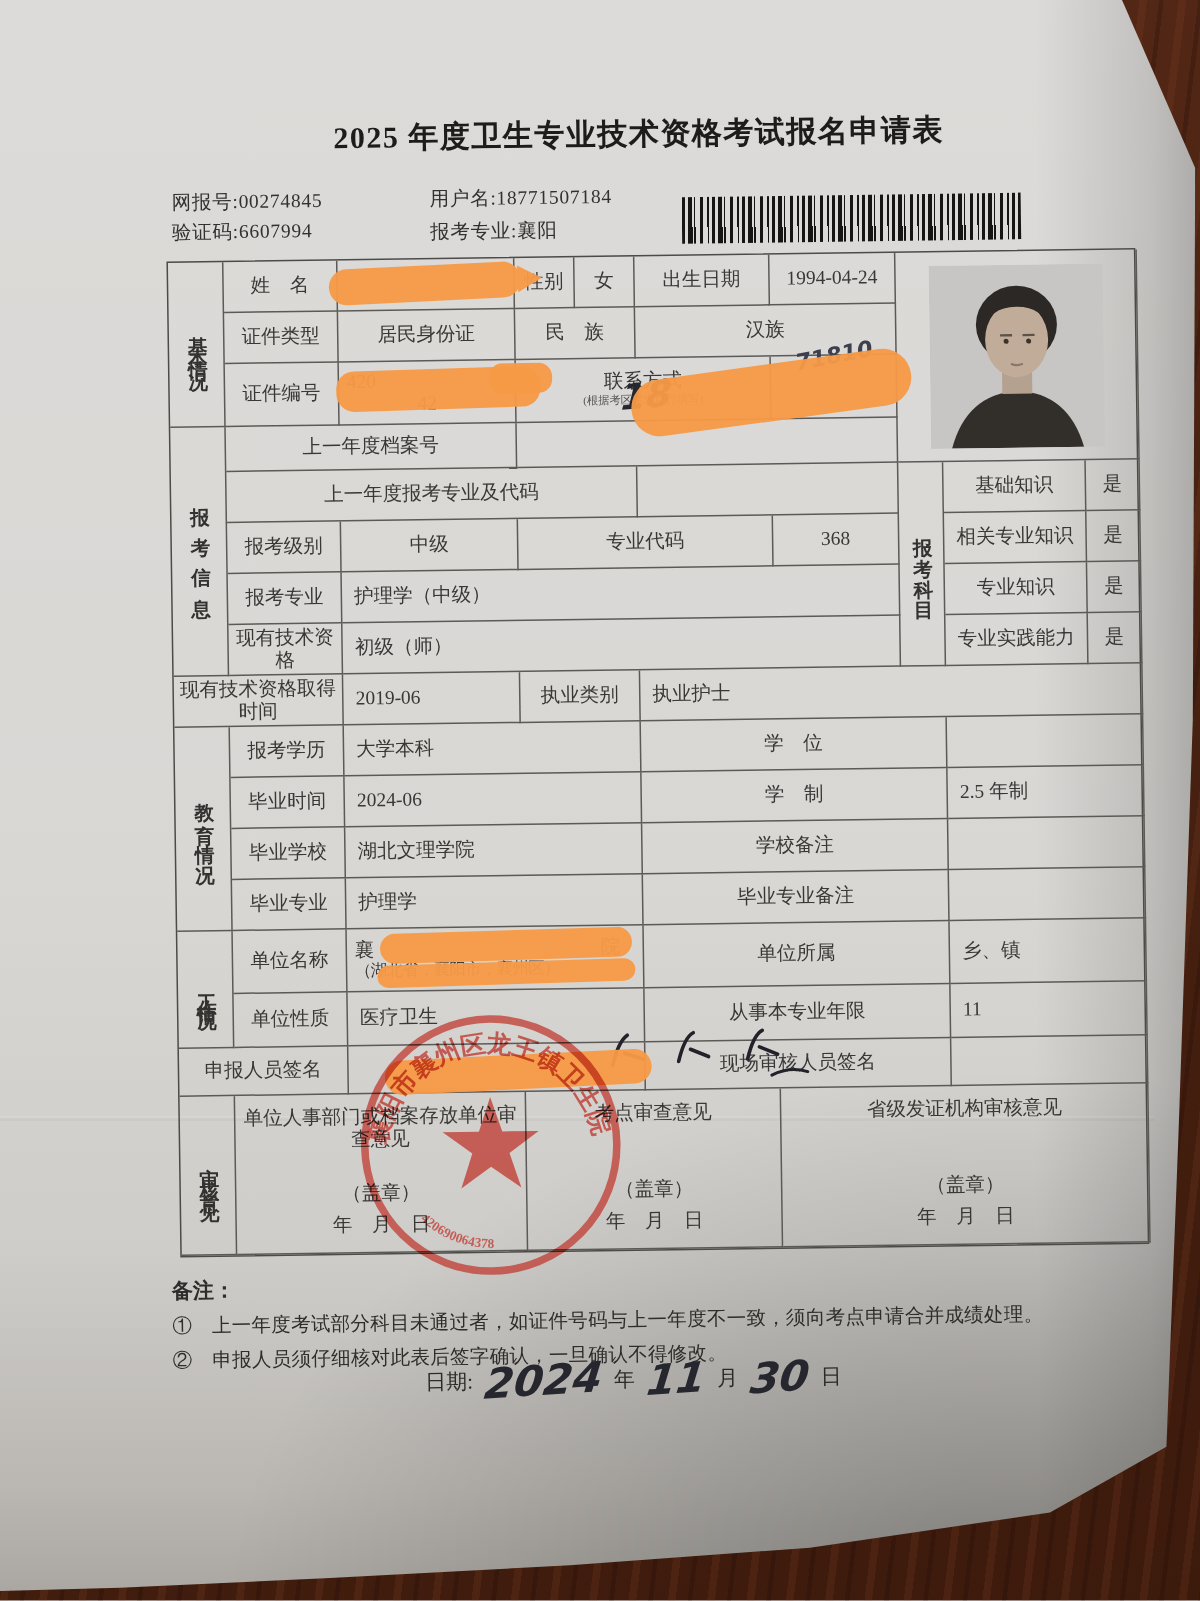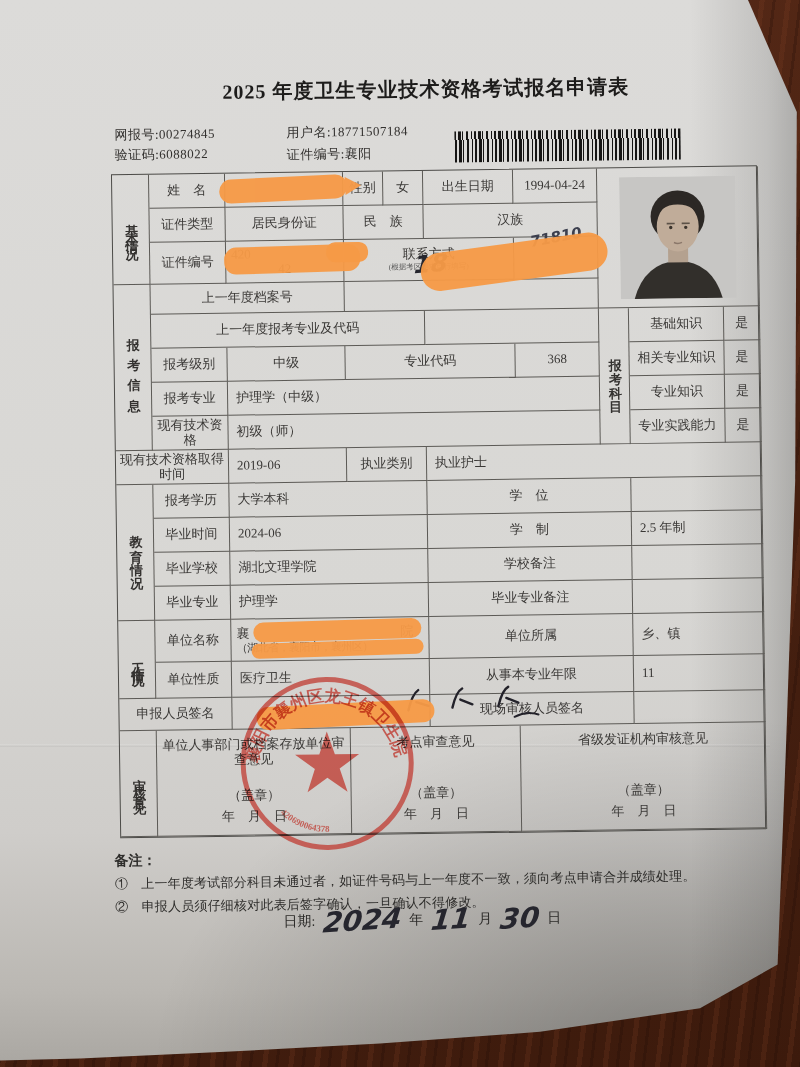--- a/index.html
+++ b/index.html
@@ -81,23 +81,23 @@
 <div class="sheet">
   <div class="crease"></div>
   <div class="curl"></div>
 </div>
 
 <div class="content">
 
   <div class="abs title">2025 年度卫生专业技术资格考试报名申请表</div>
 
   <div class="abs meta" style="left:18px;top:60px"><span>网报号:</span><span>00274845</span></div>
-  <div class="abs meta" style="left:18px;top:80px"><span>验证码:</span><span>6088022</span></div>
+  <div class="abs meta" style="left:18px;top:80px"><span>验证码:</span><span>6607994</span></div>
   <div class="abs meta" style="left:190px;top:60px"><span>用户名:</span><span>18771507184</span></div>
-  <div class="abs meta" style="left:190px;top:82px"><span>证件编号:</span><span>襄阳</span></div>
+  <div class="abs meta" style="left:190px;top:82px"><span>报考专业:</span><span>襄阳</span></div>
   <div class="abs barcode"></div>
 
   <div class="abs tbl">
 
     <div class="cell vlab sp-md" style="grid-area:1/1/4/2">
         <span>基本情况</span>
       </div>
     <div class="cell" style="grid-area:1/2/2/3">姓　名</div>
     <div class="cell" style="grid-area:1/3/2/4"></div>
     <div class="cell" style="grid-area:1/4/2/5">性别</div>

